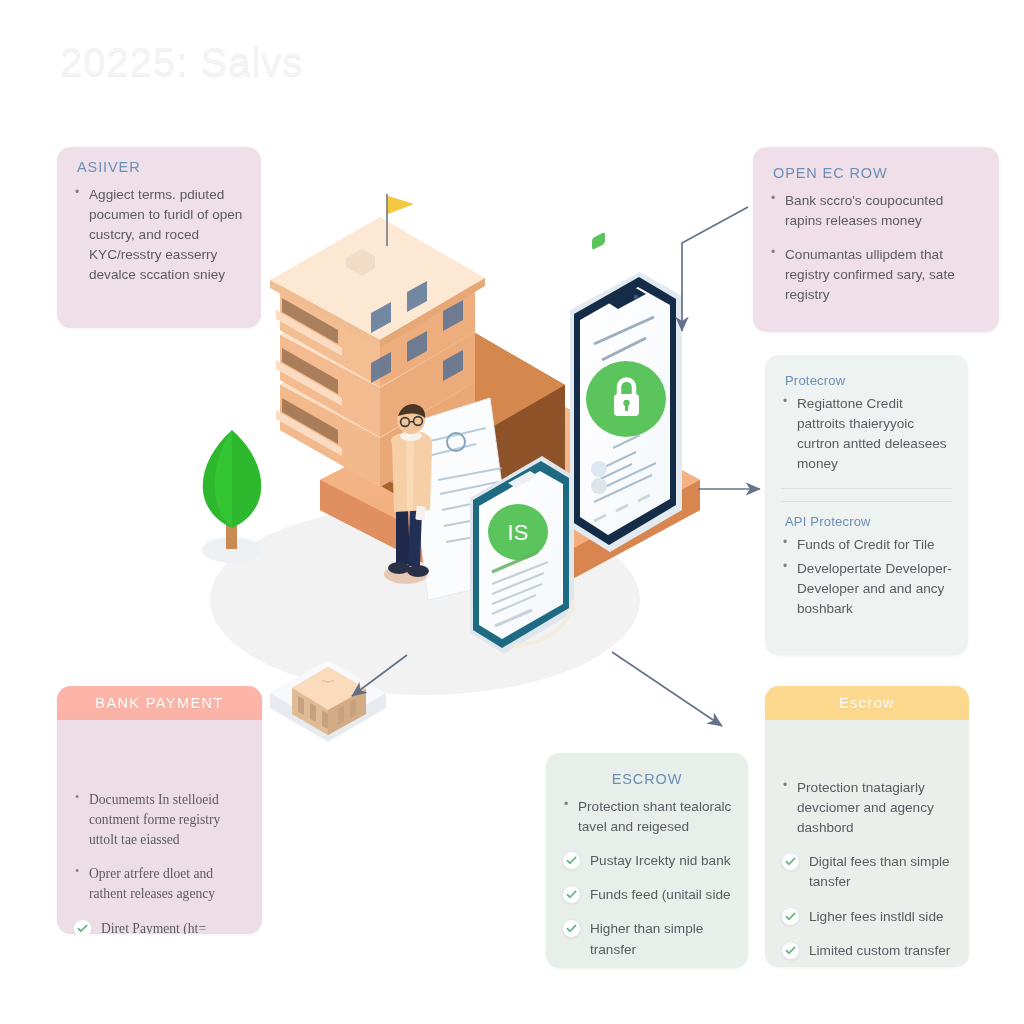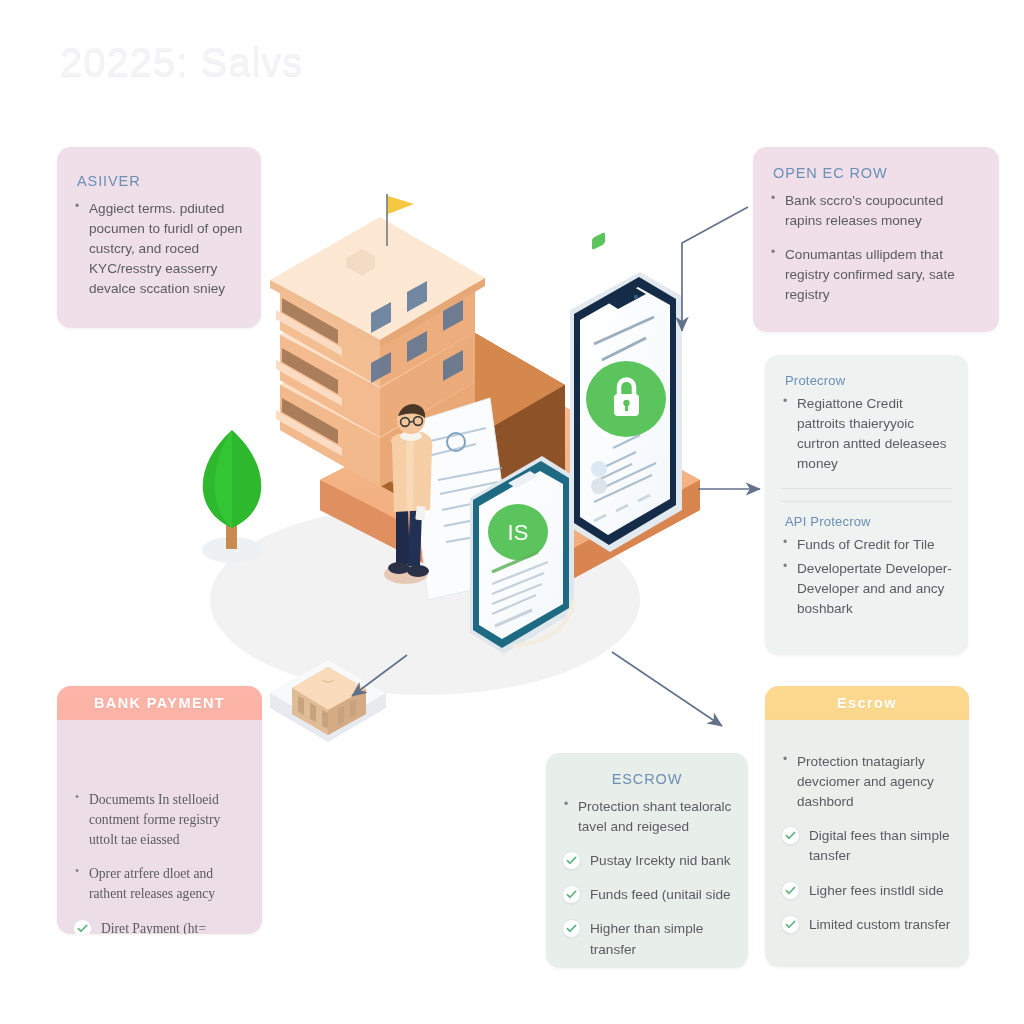--- a/index.html
+++ b/index.html
@@ -37,21 +37,21 @@
     margin:2px 0 10px 4px;
     font-weight:400;
   }
   .card-title.small{font-size:13px;letter-spacing:.2px;margin-bottom:6px;}
   .banner{
     text-align:center;
     padding:9px 0 9px 0;
     color:#ffffff;
     font-size:14.5px;
     letter-spacing:1.4px;
-    font-weight:700;
+    font-weight:400;
     text-shadow:0 1px 1px rgba(0,0,0,.06);
   }
   ul.bullets{list-style:none;margin:0;padding:0;}
   ul.bullets li{
     position:relative;
     padding-left:16px;
     margin-bottom:14px;
     font-size:13.6px;
     line-height:1.48;
     color:#5b5b62;
@@ -66,21 +66,21 @@
     position:absolute;left:0;top:0px;width:17px;height:17px;border-radius:50%;
     background:#ffffff;border:1px solid #dfe6ea;
     display:flex;align-items:center;justify-content:center;
     box-shadow:0 1px 2px rgba(0,0,0,.05);
   }
   .chk svg{width:11px;height:11px;}
   .divider{height:1px;background:rgba(160,170,180,.22);margin:4px 0 12px 0;}
 
   
   #card-asiiver{left:57px;top:147px;width:204px;height:181px;background:#efdfe9;}
-  #card-asiiver .body{padding:24px 16px;}
+  #card-asiiver .body{padding:10px 16px;}
   #card-openescrow{left:753px;top:147px;width:246px;height:185px;background:#f0dfe8;}
   #card-protecrow{left:765px;top:355px;width:203px;height:300px;background:#eef2f0;}
   #card-bank{left:57px;top:686px;width:205px;height:248px;background:#eddde6;}
   #card-bank .banner{background:linear-gradient(180deg,#fcb5a8,#fbb2a6);}
   #card-escrow-mid{left:546px;top:753px;width:202px;height:215px;background:#e8eeea;}
   #card-escrow-right{left:765px;top:686px;width:204px;height:281px;background:#eaefec;}
   #card-escrow-right .banner{background:linear-gradient(180deg,#fcd98f,#fcd88d);}
 
   
   #scene{position:absolute;left:170px;top:180px;width:580px;height:580px;}
@@ -415,21 +415,21 @@
               </svg>
           </span>
           <span>Higher than simple transfer</span>
         </li>
       </ul>
     </div>
   </div>
 
   <div class="card" id="card-escrow-right">
     <div class="banner">Escrow</div>
-    <div class="body" style="padding-top:32px;">
+    <div class="body" style="padding-top:58px;">
       <ul class="bullets">
         <li>Protection tnatagiarly devciomer and agency dashbord</li>
         <li class="check">
           <span class="chk">
             <svg viewBox="0 0 12 12">
                 <path d="M1.5 6.2 L4.4 9 L10.5 2.6" stroke="#64b486" stroke-width="1.9" fill="none" stroke-linecap="round" stroke-linejoin="round"></path>
               </svg>
           </span>
           <span>Digital fees than simple tansfer</span>
         </li>

